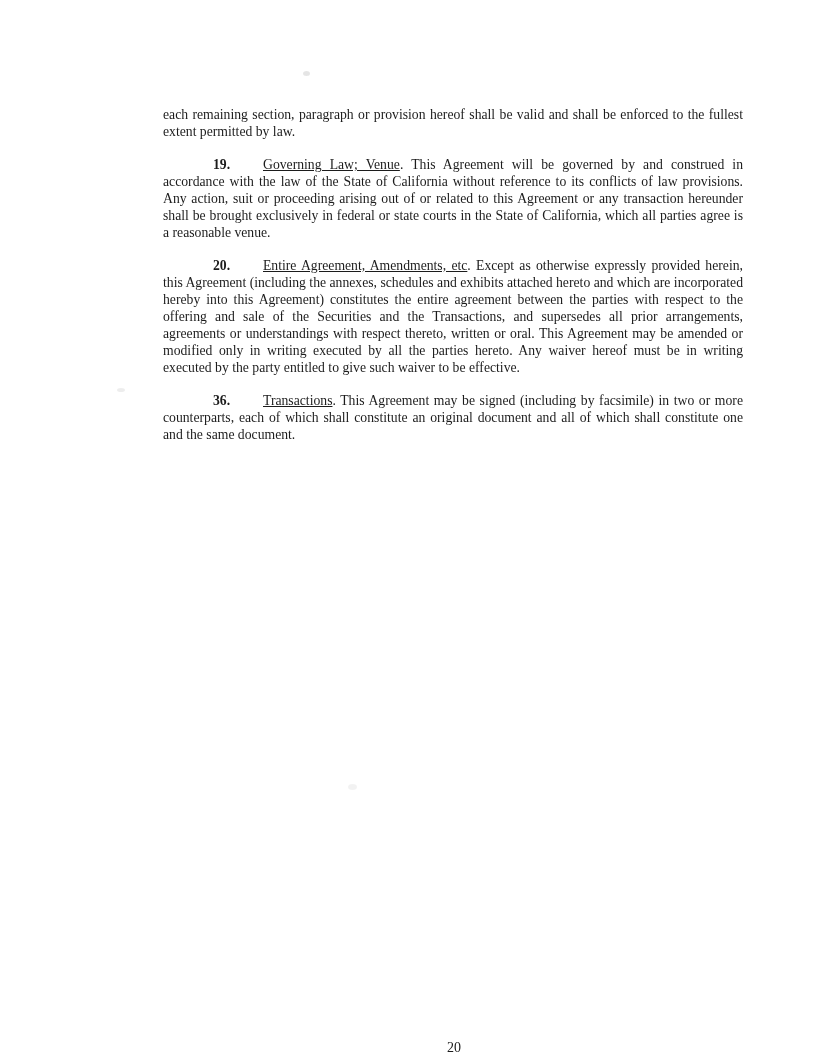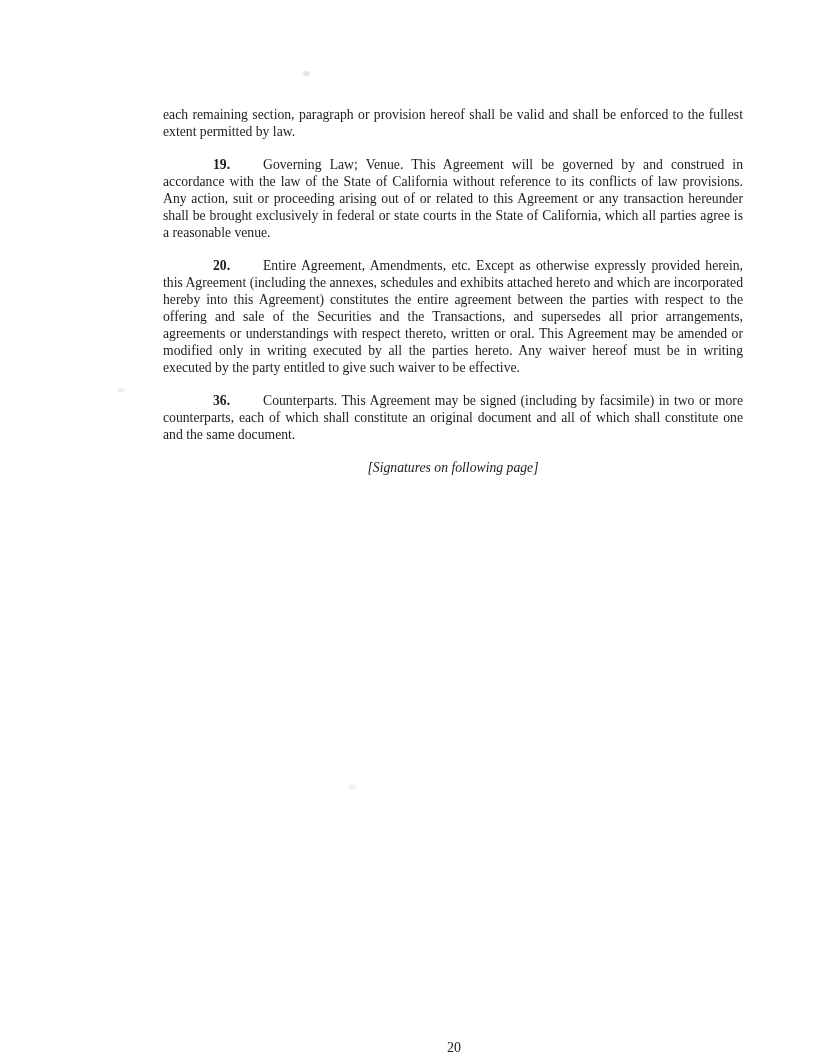--- a/index.html
+++ b/index.html
@@ -32,20 +32,21 @@
   .para.numbered {
     text-indent: 50px;
   }
   .pnum {
     display: inline-block;
     width: 50px;
     text-indent: 0;
     font-weight: bold;
   }
   .heading {
+    text-decoration: underline;
   }
   .sig-note {
     margin: 0;
     text-align: center;
     font-style: italic;
     text-indent: 0;
   }
   .page-number {
     position: absolute;
     left: 0;
@@ -87,24 +88,21 @@
 
     <p class="para numbered">
       <span class="pnum">19.</span><span class="heading">Governing Law; Venue</span><span>.  This Agreement will be governed by and construed in accordance with the law of the State of California without reference to its conflicts of law provisions.  Any action, suit or proceeding arising out of or related to this Agreement or any transaction hereunder shall be brought exclusively in federal or state courts in the State of California, which all parties agree is a reasonable venue.</span>
     </p>
 
     <p class="para numbered">
       <span class="pnum">20.</span><span class="heading">Entire Agreement, Amendments, etc</span><span>.  Except as otherwise expressly provided herein, this Agreement (including the annexes, schedules and exhibits attached hereto and which are incorporated hereby into this Agreement) constitutes the entire agreement between the parties with respect to the offering and sale of the Securities and the Transactions, and supersedes all prior arrangements, agreements or understandings with respect thereto, written or oral.  This Agreement may be amended or modified only in writing executed by all the parties hereto.  Any waiver hereof must be in writing executed by the party entitled to give such waiver to be effective.</span>
     </p>
 
     <p class="para numbered">
-      <span class="pnum">36.</span><span class="heading">Counterparts</span><span>.  This Agreement may be signed (including by facsimile) in two or more counterparts, each of which shall constitute an original document and all of which shall constitute one and the same document.</span>
+      <span class="pnum">36.</span><span class="heading">Transactions</span><span>.  This Agreement may be signed (including by facsimile) in two or more counterparts, each of which shall constitute an original document and all of which shall constitute one and the same document.</span>
     </p>
 
-    <p class="para sig-note">
-      <span>[Signatures on following page]</span>
-    </p>
 
   </div>
 
   <div class="page-number">20</div>
 
 </div>
 
 </body></html>

